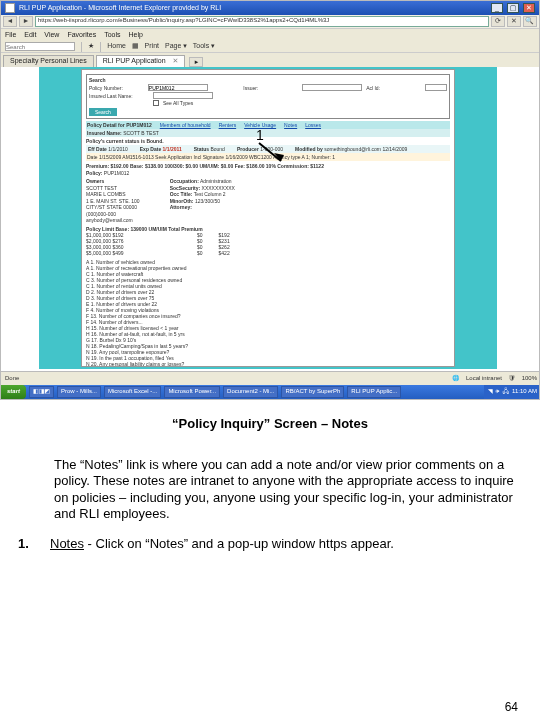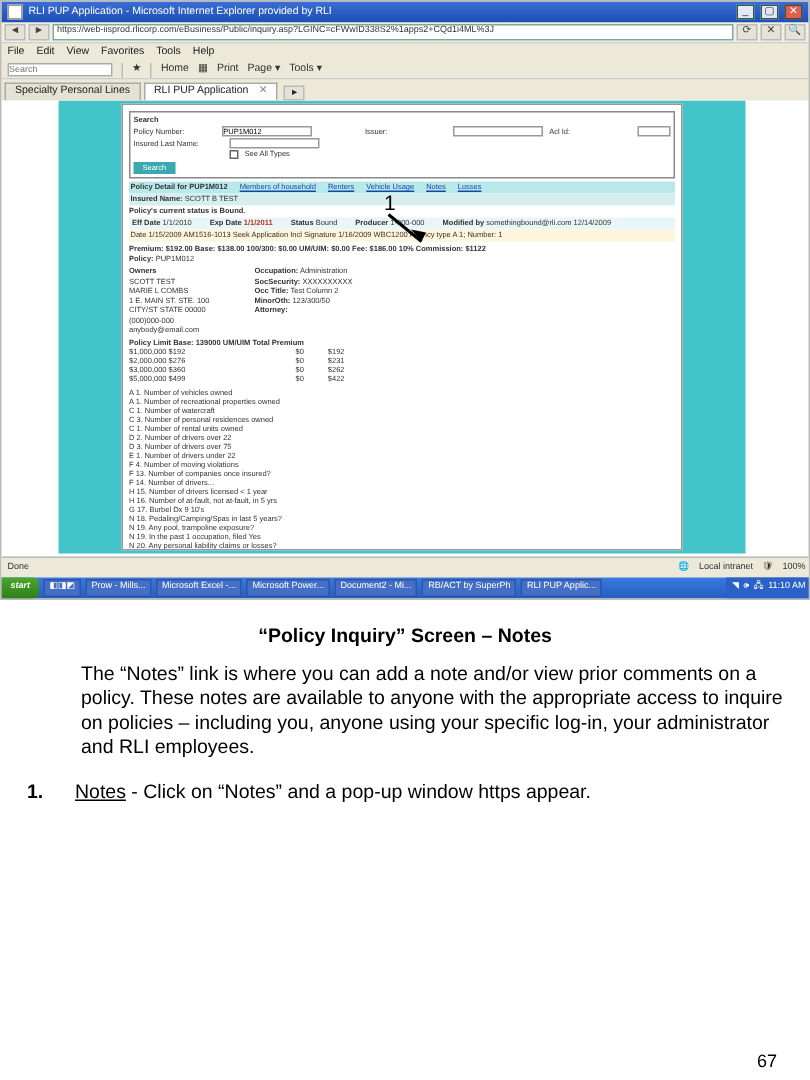--- a/index.html
+++ b/index.html
@@ -67,21 +67,21 @@
   .statusbar { position: absolute; left:0; bottom:14px; width: 540px; height: 14px; background: #ece9d8; border-top:1px solid #bbb; display:flex; align-items:center; font-size:6px; color:#333; padding:0 4px; justify-content: space-between; }
   .statusbar .rgroup { display:flex; gap:6px; align-items:center; }
 
   .taskbar { position:absolute; left:0; bottom:0; width:540px; height:14px; background: linear-gradient(#3a79e0,#245ec1); display:flex; align-items:center; gap:3px; padding:0 0 0 0; font-size:6px; color:#fff; }
   .taskbar .start { background: linear-gradient(#4ca62c, #2e7f18); padding:0 6px; height:14px; display:flex; align-items:center; font-style:italic; font-weight:bold; border-radius:0 4px 4px 0; }
   .taskbar .tbtn { background:#446fc6; border:1px solid #2c55a6; padding:0 3px; height:12px; display:flex; align-items:center; color:#fff; }
   .taskbar .tray { margin-left:auto; background:#2a62c8; padding:0 4px; display:flex; gap:3px; align-items:center; height:14px; }
 
   
   .content { position:absolute; top: 412px; left: 0; width: 540px; padding: 4px 18px 0 18px; font-size: 13px; color:#000; }
-  .heading { text-align:center; font-weight:bold; margin-bottom:10px; font-size: 13px; }
+  .heading { text-align:center; font-weight:bold; margin-bottom:26px; font-size: 13px; }
   .para { margin: 0 0 14px 36px; line-height:1.25; }
   .steprow { display:flex; gap: 14px; }
   .stepnum { font-weight:bold; width: 18px; }
   .steptxt { flex:1; }
 
   .pagenum { position:absolute; right:22px; bottom:6px; font-size:12px; }
 </style>
 </head>
 <body>
 <div class="page">
@@ -289,24 +289,24 @@
       <span>◥</span>
       <span>🕪</span>
       <span>🖧</span>
       <span>11:10 AM</span>
     </div>
   </div>
 </div>
 
 <div class="content">
   <div class="heading">“Policy Inquiry” Screen – Notes</div>
-  <div class="para">The “Notes” link is where you can add a note and/or view prior comments on a policy.  These notes are available to anyone with the appropriate access to inquire on policies – including you, anyone using your specific log-in, your administrator and RLI employees.</div>
+  <div class="para">The “Notes” link is where you can add a note and/or view prior comments on a policy.  These notes are intranet to anyone with the appropriate access to inquire on policies – including you, anyone using your specific log-in, your administrator and RLI employees.</div>
   <div class="steprow">
     <div class="stepnum">1.</div>
     <div class="steptxt">
       <u><span>Notes</span></u><span> - Click on “Notes” and a pop-up window https appear.</span>
     </div>
   </div>
 </div>
 
-<div class="pagenum">67</div>
+<div class="pagenum">64</div>
 
 </div>
 
 </body></html>

